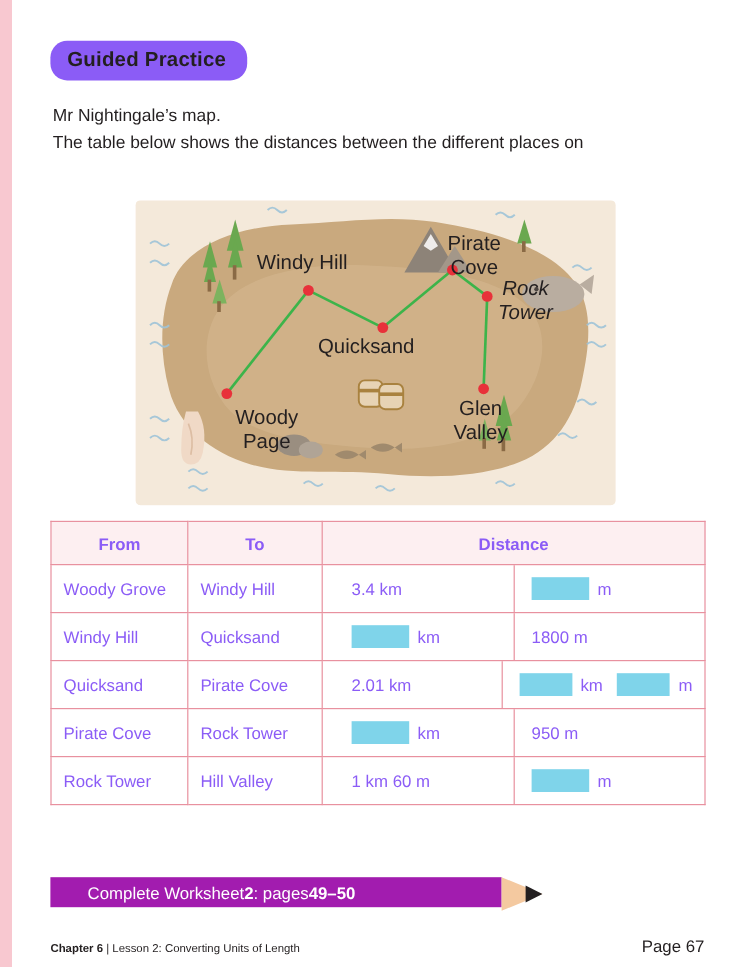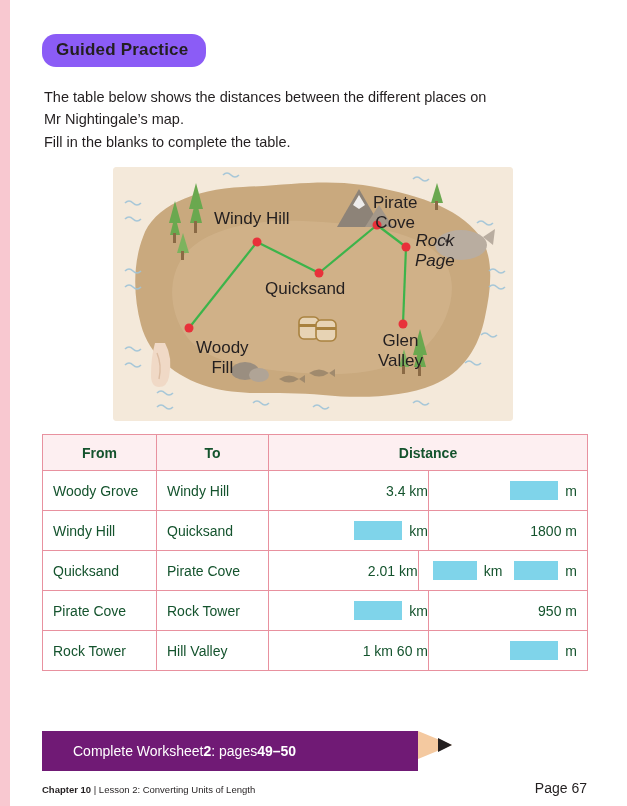--- a/index.html
+++ b/index.html
@@ -77,21 +77,21 @@
   table.dist {
     border-collapse: collapse;
     width: 545px;
     table-layout: fixed;
   }
   table.dist th, table.dist td {
     border: 1px solid #e8919f;
     height: 40px;
     font-size: 14px;
     font-weight: normal;
-    color: #14532d;
+    color: #8b5cf6;
     padding: 0 10px;
   }
   table.dist thead th {
     background: #fdeff1;
     text-align: center;
     font-weight: bold;
     height: 36px;
   }
   col.c1 { width: 114px; }
   col.c2 { width: 112px; }
@@ -102,21 +102,20 @@
     display: flex;
     width: 100%;
     height: 100%;
   }
   .dist-half {
     flex: 1 1 50%;
     display: flex;
     align-items: center;
     padding-left: 14px;
     height: 100%;
-    justify-content: flex-end;
   }
   .dist-half.right-cell {
     border-left: 1px solid #e8919f;
   }
   .blank {
     display: inline-block;
     width: 48px;
     height: 19px;
     background: #7fd4ea;
     vertical-align: middle;
@@ -128,22 +127,22 @@
   .banner {
     position: absolute;
     left: 42px;
     top: 731px;
     width: 545px;
     height: 28px;
   }
   .banner-bar {
     position: absolute;
     left: 0; top: 0;
-    width: 376px; height: 40px;
-    background: #701a75;
+    width: 376px; height: 25px;
+    background: #a21caf;
     color: #ffffff;
     font-size: 14px;
     display: flex;
     align-items: center;
     padding-left: 31px;
   }
   .banner-bar b { font-weight: bold; }
   .pencil-tip {
     position: absolute;
     left: 376px; top: 0;
@@ -178,23 +177,22 @@
 </head>
 <body>
 
 <div class="page">
 
   <div class="spine"></div>
 
   <div class="section-header">Guided Practice</div>
 
   <div class="intro">
+    <div>Mr Nightingale’s map.</div>
     <div>The table below shows the distances between the different places on</div>
-    <div>Mr Nightingale’s map.</div>
-    <div>Fill in the blanks to complete the table.</div>
   </div>
 
   <div class="map-wrap">
     <svg class="map-svg" width="400" height="254" viewBox="0 0 400 254" xmlns="http://www.w3.org/2000/svg">
       <rect x="0" y="0" width="400" height="254" fill="#f4e9da"></rect>
 
       <path d="M30 70 C40 40 80 22 130 20 C175 18 210 12 250 18 C300 26 345 40 366 68
                C382 90 378 122 372 150 C366 180 350 206 320 218 C290 230 250 232 210 228
                C170 224 130 230 96 220 C62 210 36 188 28 158 C20 128 20 96 30 70 Z" fill="#c9a97e"></path>
 
@@ -301,28 +299,28 @@
 
     <div class="map-label" style="left: 101px; top: 42px;">Windy Hill</div>
 
     <div class="map-label" style="left: 260px; top: 26px;">
       <span>Pirate</span><br>
       <span>Cove</span>
     </div>
 
     <div class="map-label" style="left: 302px; top: 64px; font-style: italic;">
       <span>Rock</span><br>
-      <span>Page</span>
+      <span>Tower</span>
     </div>
 
     <div class="map-label" style="left: 152px; top: 112px;">Quicksand</div>
 
     <div class="map-label" style="left: 83px; top: 171px;">
       <span>Woody</span><br>
-      <span>Fill</span>
+      <span>Page</span>
     </div>
 
     <div class="map-label" style="left: 265px; top: 164px;">
       <span>Glen</span><br>
       <span>Valley</span>
     </div>
   </div>
 
   <div class="table-wrap">
     <table class="dist">
@@ -430,18 +428,18 @@
         <b>2</b>
         <span>: pages </span>
         <b>49–50</b>
     </div>
     <div class="pencil-tip"></div>
     <div class="pencil-lead"></div>
   </div>
 
   <div class="footer">
     <div class="left">
-      <b>Chapter 10</b><span> | </span><span>Lesson 2: Converting Units of Length</span>
+      <b>Chapter 6</b><span> | </span><span>Lesson 2: Converting Units of Length</span>
     </div>
     <div class="right">Page 67</div>
   </div>
 
 </div>
 
 </body></html>

